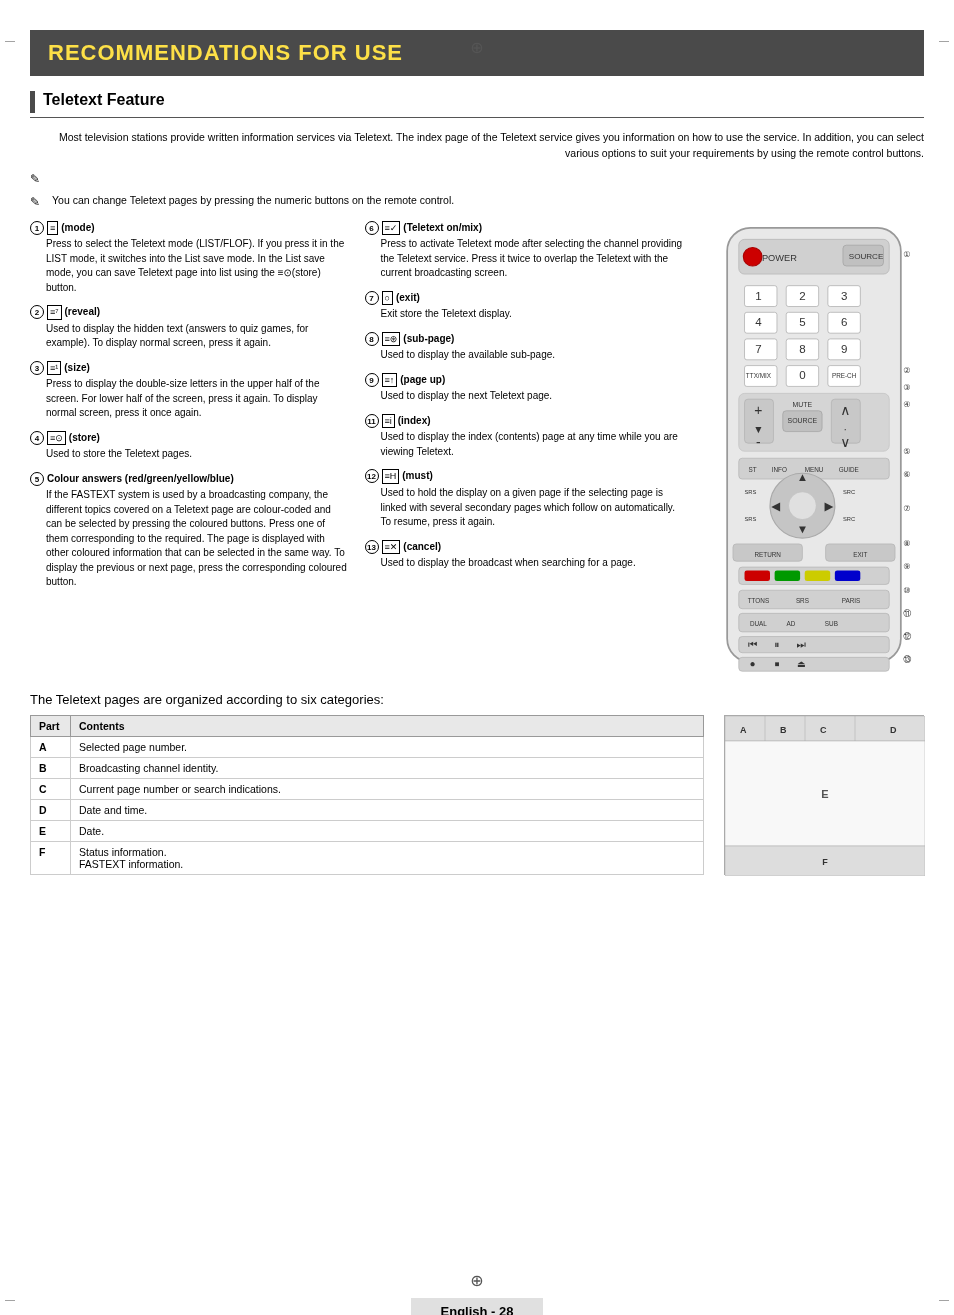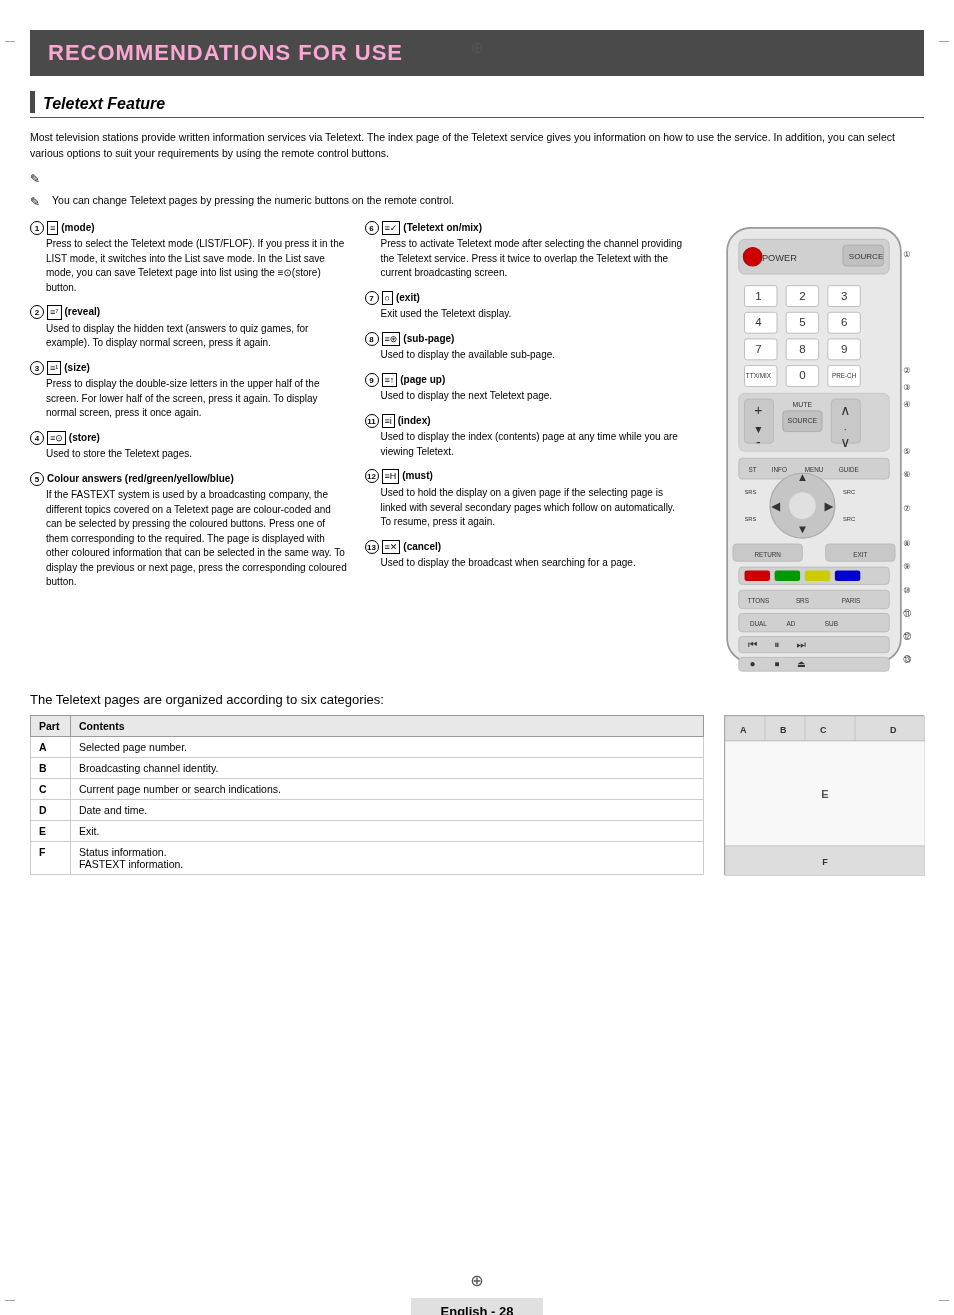--- a/index.html
+++ b/index.html
@@ -31,58 +31,58 @@
       color: #555;
     }
 
     
     .header-banner {
       background: #4a4a4a;
       margin: 30px 30px 0 30px;
       padding: 10px 18px;
     }
     .header-banner h1 {
-      color: #f9a8d4;
+      color: #fde047;
       font-size: 22px;
       font-weight: bold;
       letter-spacing: 1px;
     }
 
     
     .main-content {
       margin: 0 30px;
       padding: 15px 0;
     }
 
     
     .section-title-bar {
       display: flex;
-      align-items: flex-end;
+      align-items: flex-start;
       border-bottom: 1px solid #555;
       margin-bottom: 12px;
       padding-bottom: 4px;
-      font-style: italic;
     }
     .section-title-accent {
       width: 5px;
       background: #4a4a4a;
       height: 22px;
       margin-right: 8px;
       display: inline-block;
     }
     .section-title-text {
       font-size: 16px;
       font-weight: bold;
     }
 
     
     .intro-text {
       font-size: 10.5px;
       line-height: 1.5;
       margin-bottom: 8px;
+      text-align: right;
     }
 
     
     .note-item {
       display: flex;
       align-items: flex-start;
       margin-bottom: 5px;
       font-size: 10.5px;
       line-height: 1.5;
     }
@@ -345,21 +345,21 @@
               </div>
               <div class="feature-body">Press to activate Teletext mode after selecting the channel providing the Teletext service. Press it twice to overlap the Teletext with the current broadcasting screen.</div>
             </div>
 
             <div class="feature-item">
               <div class="feature-header">
                 <span class="circled-num">7</span>
                 <span class="feature-icon-text">○</span>
                 <span class="feature-title">(exit)</span>
               </div>
-              <div class="feature-body">Exit used the Teletext display.</div>
+              <div class="feature-body">Exit store the Teletext display.</div>
             </div>
 
             <div class="feature-item">
               <div class="feature-header">
                 <span class="circled-num">8</span>
                 <span class="feature-icon-text">≡⊛</span>
                 <span class="feature-title">(sub-page)</span>
               </div>
               <div class="feature-body">Used to display the available sub-page.</div>
             </div>
@@ -557,21 +557,21 @@
             <tr>
               <td>C</td>
               <td>Current page number or search indications.</td>
             </tr>
             <tr>
               <td>D</td>
               <td>Date and time.</td>
             </tr>
             <tr>
               <td>E</td>
-              <td>Exit.</td>
+              <td>Date.</td>
             </tr>
             <tr>
               <td>F</td>
               <td>Status information.<br>FASTEXT information.</td>
             </tr>
           </tbody>
         </table>
 
         <div class="screen-diagram">
           <svg width="200" height="160" xmlns="http://www.w3.org/2000/svg">

